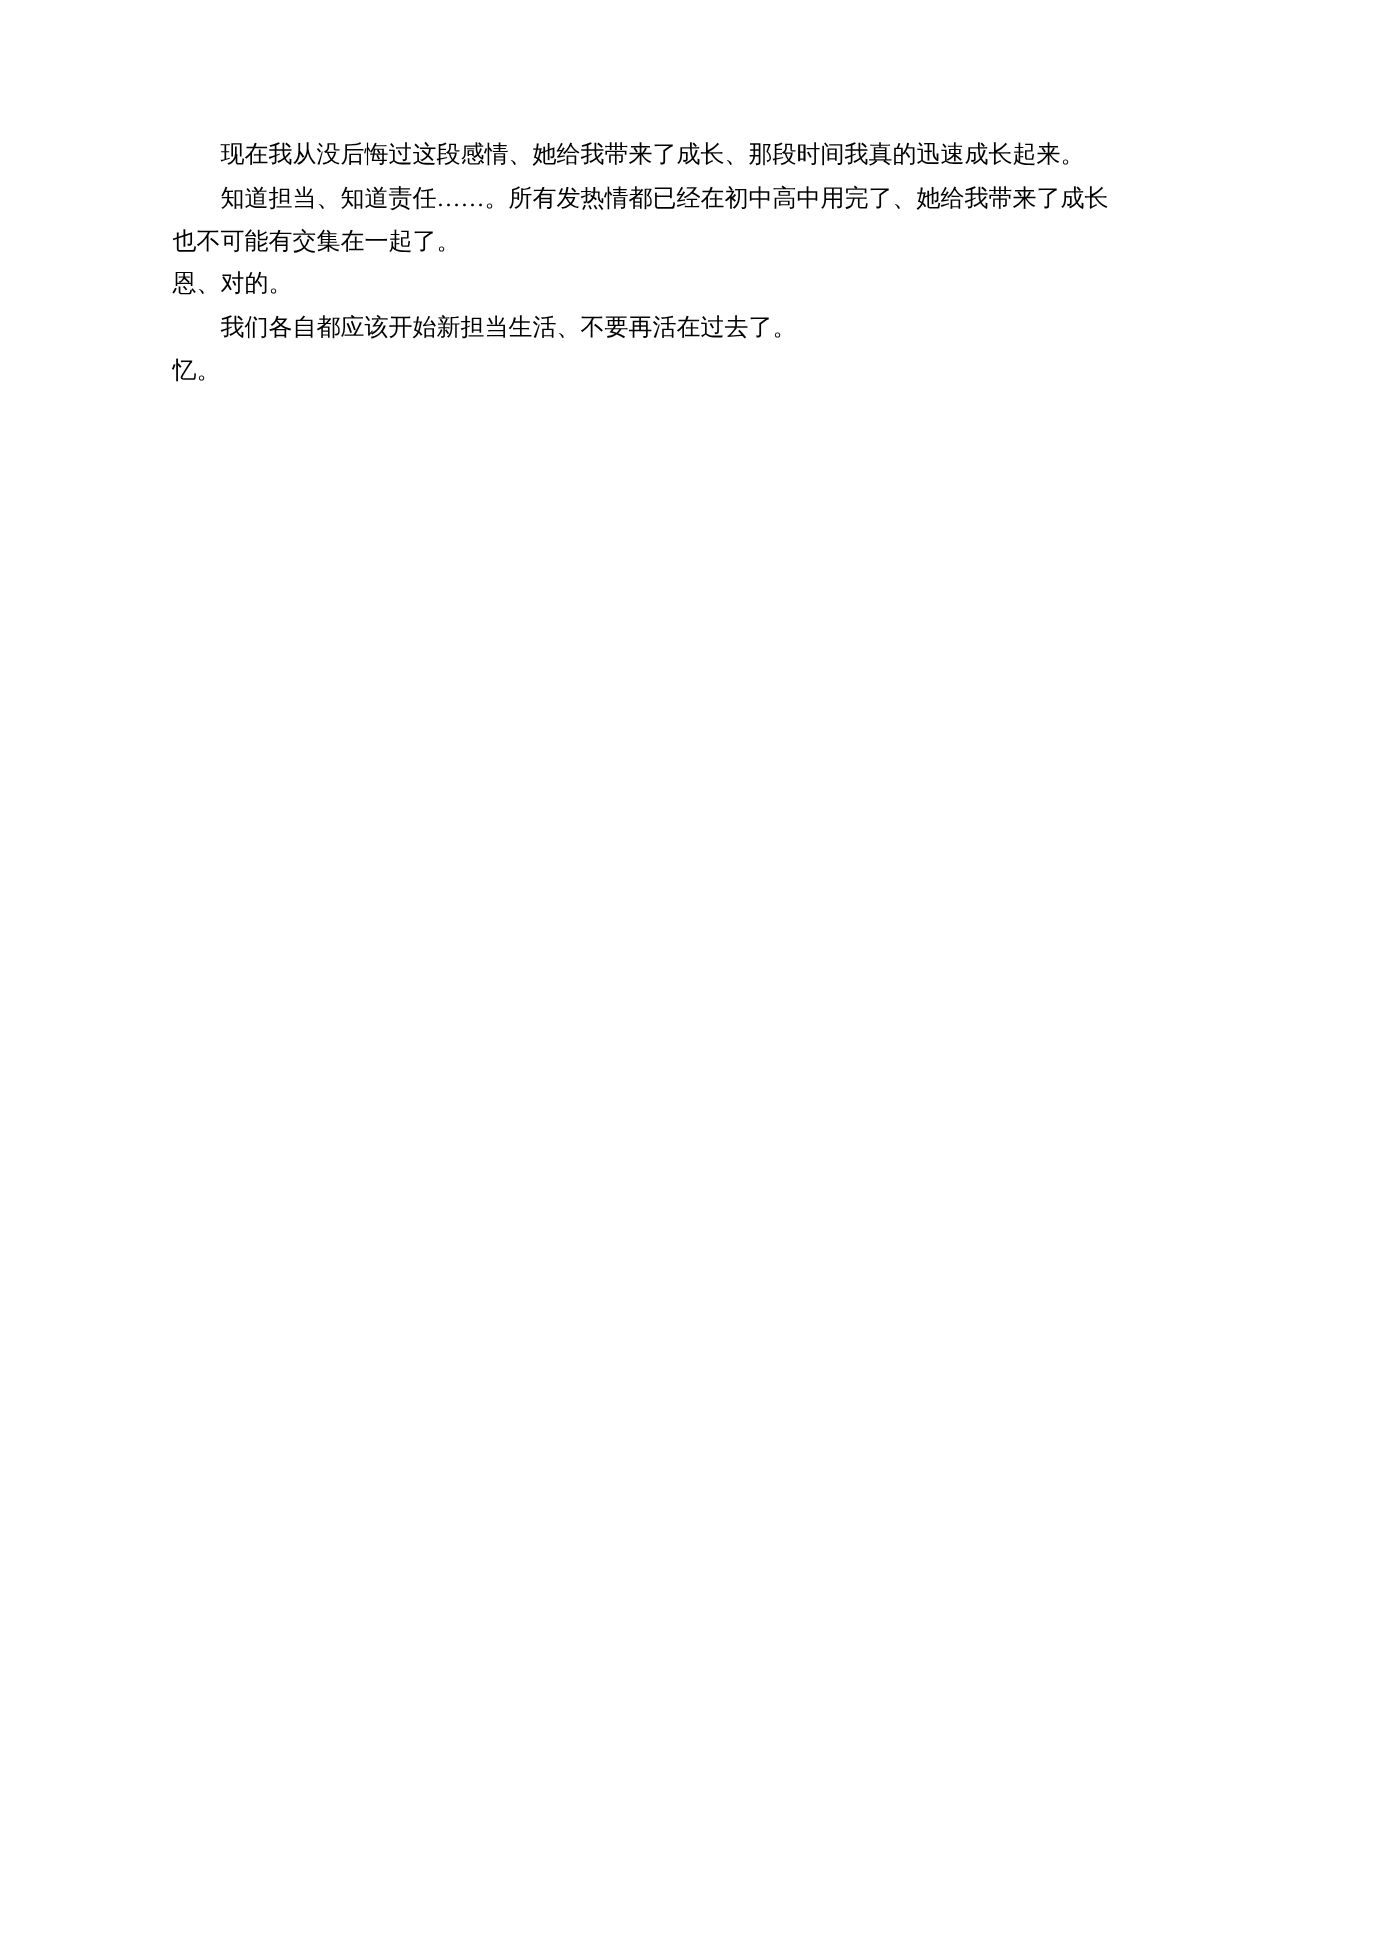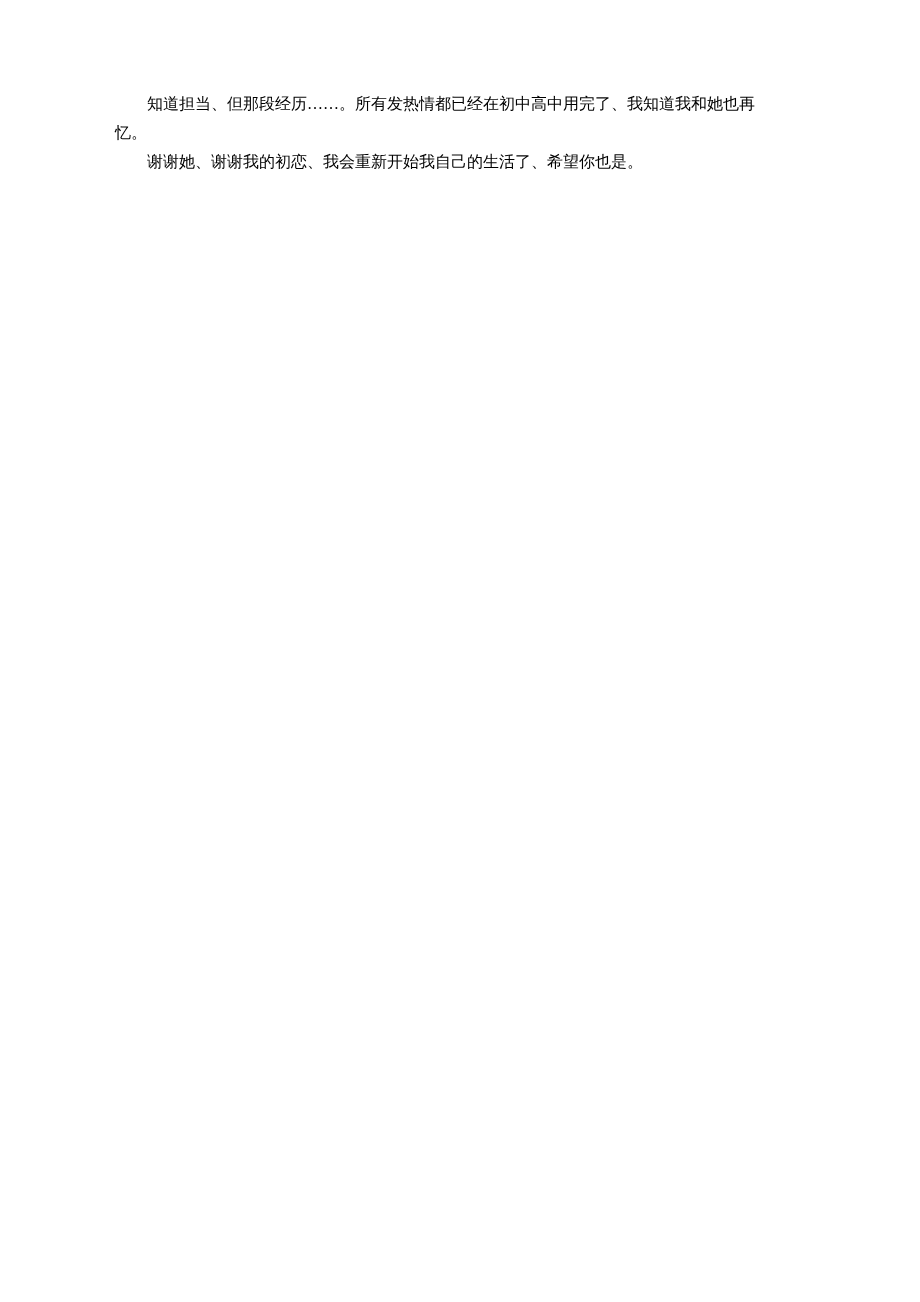--- a/index.html
+++ b/index.html
@@ -24,16 +24,19 @@
       text-indent: 2em;
     }
     .paragraph-no-indent {
       text-indent: 0;
     }
   </style>
 </head>
 <body>
 
 <div class="content">
-  <div class="paragraph">知道担当、但那段经历……。所有发热情都已经在初中高中用完了、我知道我和她也再</div>
+  <div class="paragraph">现在我从没后悔过这段感情、她给我带来了成长、那段时间我真的迅速成长起来。</div>
+  <div class="paragraph">知道担当、知道责任……。所有发热情都已经在初中高中用完了、她给我带来了成长</div>
+  <div class="paragraph-no-indent">也不可能有交集在一起了。</div>
+  <div class="paragraph-no-indent">恩、对的。</div>
+  <div class="paragraph">我们各自都应该开始新担当生活、不要再活在过去了。</div>
   <div class="paragraph-no-indent">忆。</div>
-  <div class="paragraph">谢谢她、谢谢我的初恋、我会重新开始我自己的生活了、希望你也是。</div>
 </div>
 
 </body></html>

